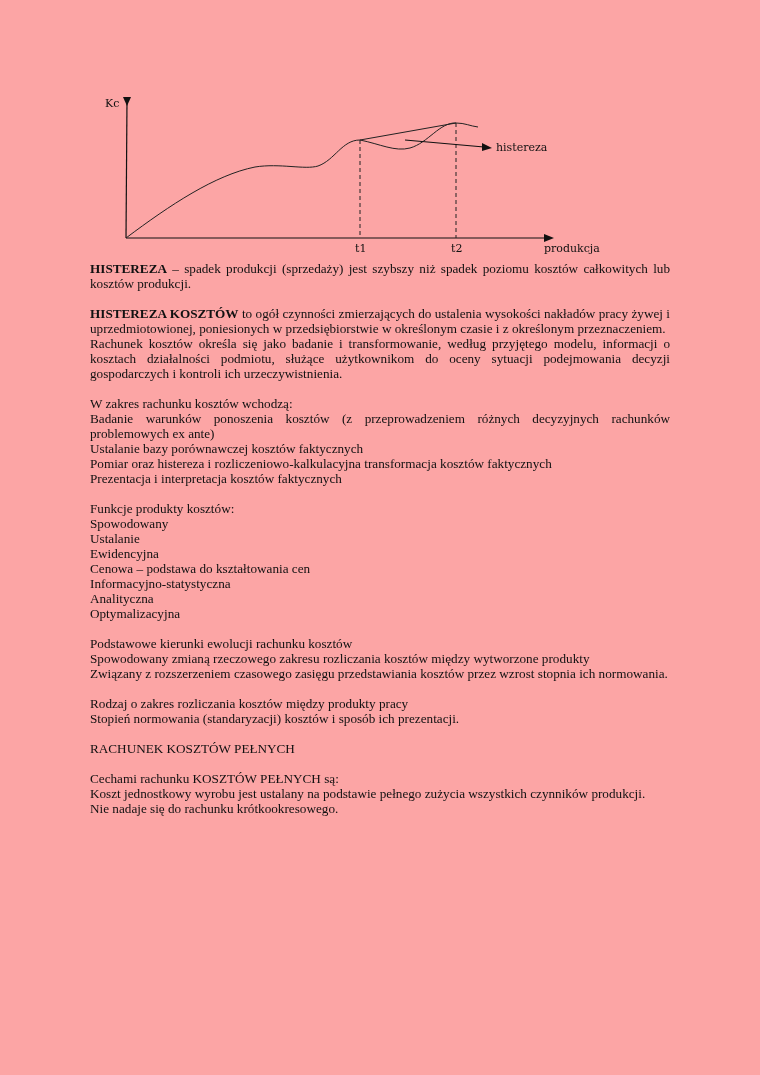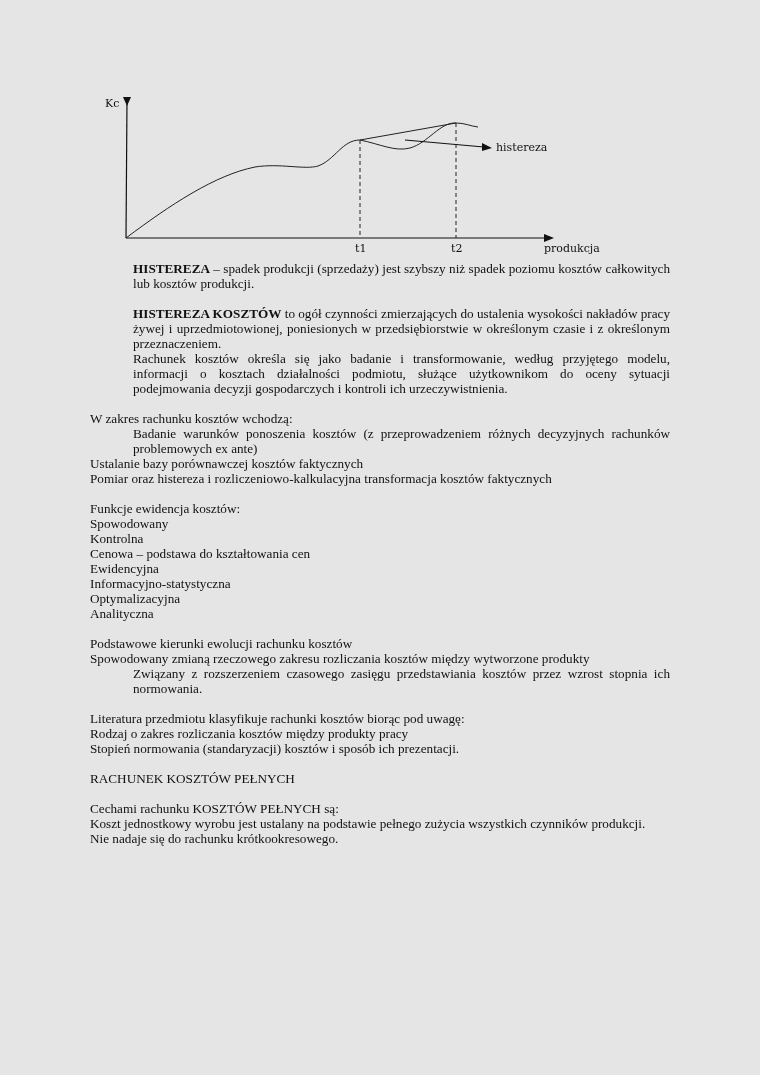--- a/index.html
+++ b/index.html
@@ -1,26 +1,26 @@
 <!DOCTYPE html>
 <html><head>
 <meta charset="utf-8">
 <style>
   html, body { margin: 0; padding: 0; background: #ffffff; }
   body { width: 760px; height: 1075px; position: relative; overflow: hidden; }
-  .page { position: absolute; left: 0; top: 0; width: 760px; height: 1075px; background: #e5e5e5; }
+  .page { position: absolute; left: 0; top: 0; width: 760px; height: 1075px; background: #fca5a5; }
   .diagram { position: absolute; left: 0; top: 0; width: 760px; height: 260px; }
   .diagram text { font-family: "DejaVu Serif", "Liberation Serif", serif; font-size: 11px; fill: #111; }
   .content {
     position: absolute; left: 90px; top: 261px; width: 580px;
     font-family: "Liberation Serif", "DejaVu Serif", serif;
     font-size: 13.2px; line-height: 15px; color: #111;
   }
   .content p { margin: 0; }
-  .content .just { text-align: justify; text-align-last: left; margin-left: 43px; }
+  .content .just { text-align: justify; text-align-last: left; }
   .content .gap { height: 15px; }
   .content b { font-weight: bold; }
 </style>
 </head>
 <body>
 
 <div class="page">
 
   <svg class="diagram" viewBox="0 0 760 260" xmlns="http://www.w3.org/2000/svg">
 
@@ -52,38 +52,38 @@
     <p class="just"><b>HISTEREZA</b><span> – spadek produkcji (sprzedaży) jest szybszy niż spadek poziomu kosztów całkowitych lub kosztów produkcji.</span></p>
     <div class="gap"></div>
     <p class="just"><b>HISTEREZA KOSZTÓW</b><span> to ogół czynności zmierzających do ustalenia wysokości nakładów pracy żywej i uprzedmiotowionej, poniesionych w przedsiębiorstwie w określonym czasie i z określonym przeznaczeniem.</span></p>
     <p class="just">Rachunek kosztów określa się jako badanie i transformowanie, według przyjętego modelu, informacji o kosztach działalności podmiotu, służące użytkownikom do oceny sytuacji podejmowania decyzji gospodarczych i kontroli ich urzeczywistnienia.</p>
     <div class="gap"></div>
 
     <p>W zakres rachunku kosztów wchodzą:</p>
     <p class="just">Badanie warunków ponoszenia kosztów (z przeprowadzeniem różnych decyzyjnych rachunków problemowych ex ante)</p>
     <p>Ustalanie bazy porównawczej kosztów faktycznych</p>
     <p>Pomiar oraz histereza i rozliczeniowo-kalkulacyjna transformacja kosztów faktycznych</p>
+    <p>Prezentacja i interpretacja kosztów faktycznych</p>
     <div class="gap"></div>
 
-    <p>Funkcje ewidencja kosztów:</p>
+    <p>Funkcje produkty kosztów:</p>
     <p>Spowodowany</p>
-    <p>Kontrolna</p>
+    <p>Ustalanie</p>
+    <p>Ewidencyjna</p>
     <p>Cenowa – podstawa do kształtowania cen</p>
-    <p>Ewidencyjna</p>
     <p>Informacyjno-statystyczna</p>
+    <p>Analityczna</p>
     <p>Optymalizacyjna</p>
-    <p>Analityczna</p>
     <div class="gap"></div>
 
     <p>Podstawowe kierunki ewolucji rachunku kosztów</p>
     <p>Spowodowany zmianą rzeczowego zakresu rozliczania kosztów między wytworzone produkty</p>
     <p class="just">Związany z rozszerzeniem czasowego zasięgu przedstawiania kosztów przez wzrost stopnia ich normowania.</p>
     <div class="gap"></div>
 
-    <p>Literatura przedmiotu klasyfikuje rachunki kosztów biorąc pod uwagę:</p>
     <p>Rodzaj o zakres rozliczania kosztów między produkty pracy</p>
     <p>Stopień normowania (standaryzacji) kosztów i sposób ich prezentacji.</p>
     <div class="gap"></div>
 
     <p>RACHUNEK KOSZTÓW PEŁNYCH</p>
     <div class="gap"></div>
 
     <p>Cechami rachunku KOSZTÓW PEŁNYCH są:</p>
     <p>Koszt jednostkowy wyrobu jest ustalany na podstawie pełnego zużycia wszystkich czynników produkcji.</p>
     <p>Nie nadaje się do rachunku krótkookresowego.</p>

